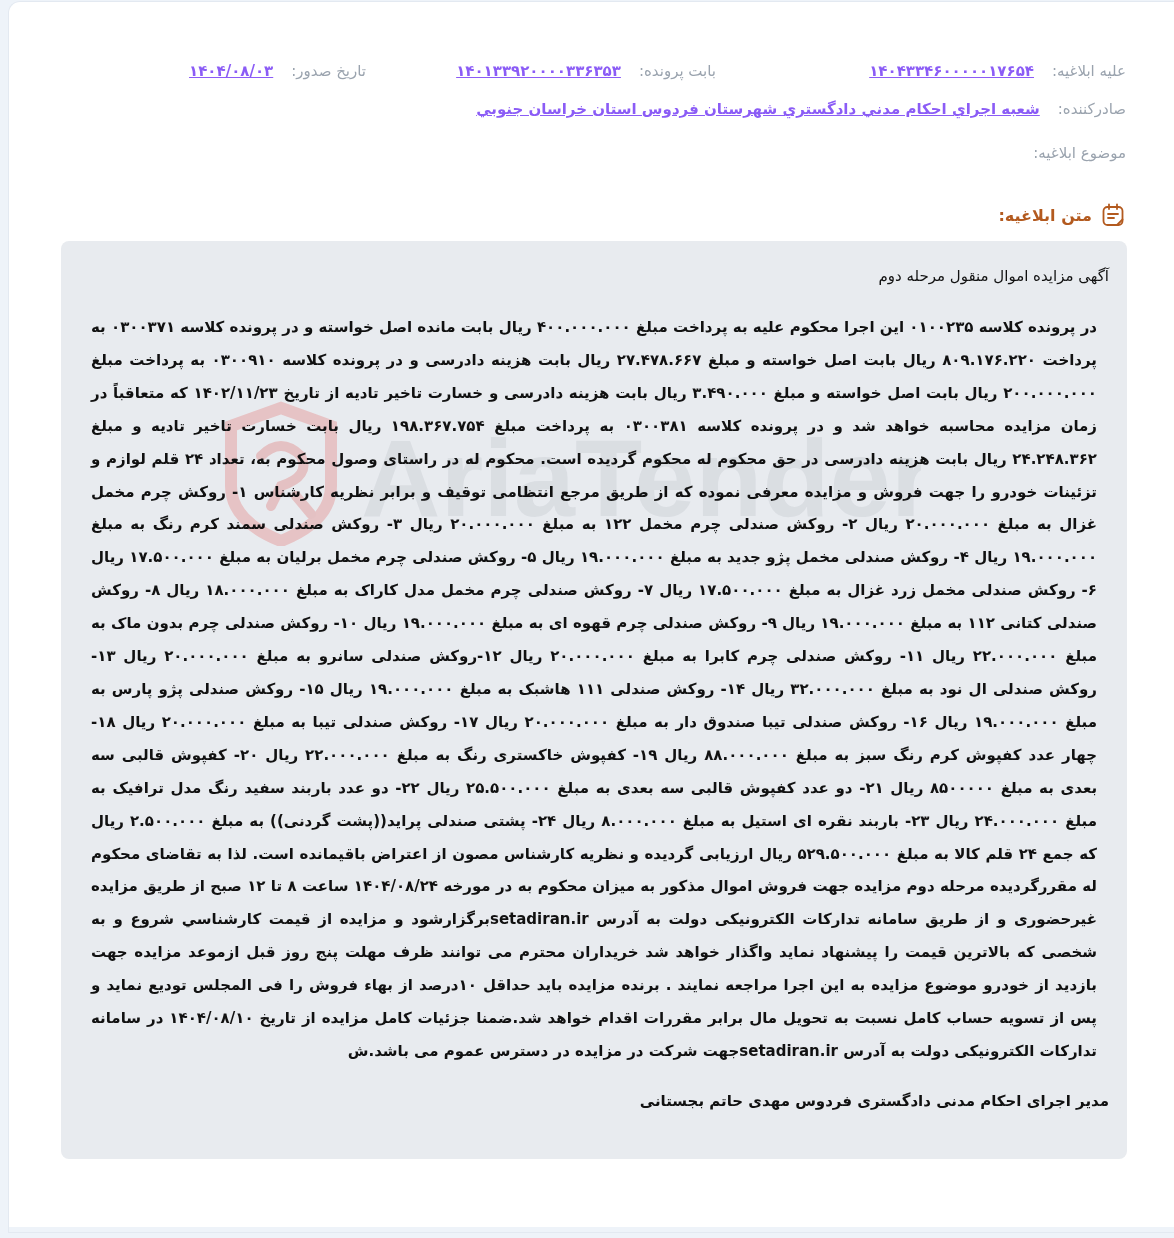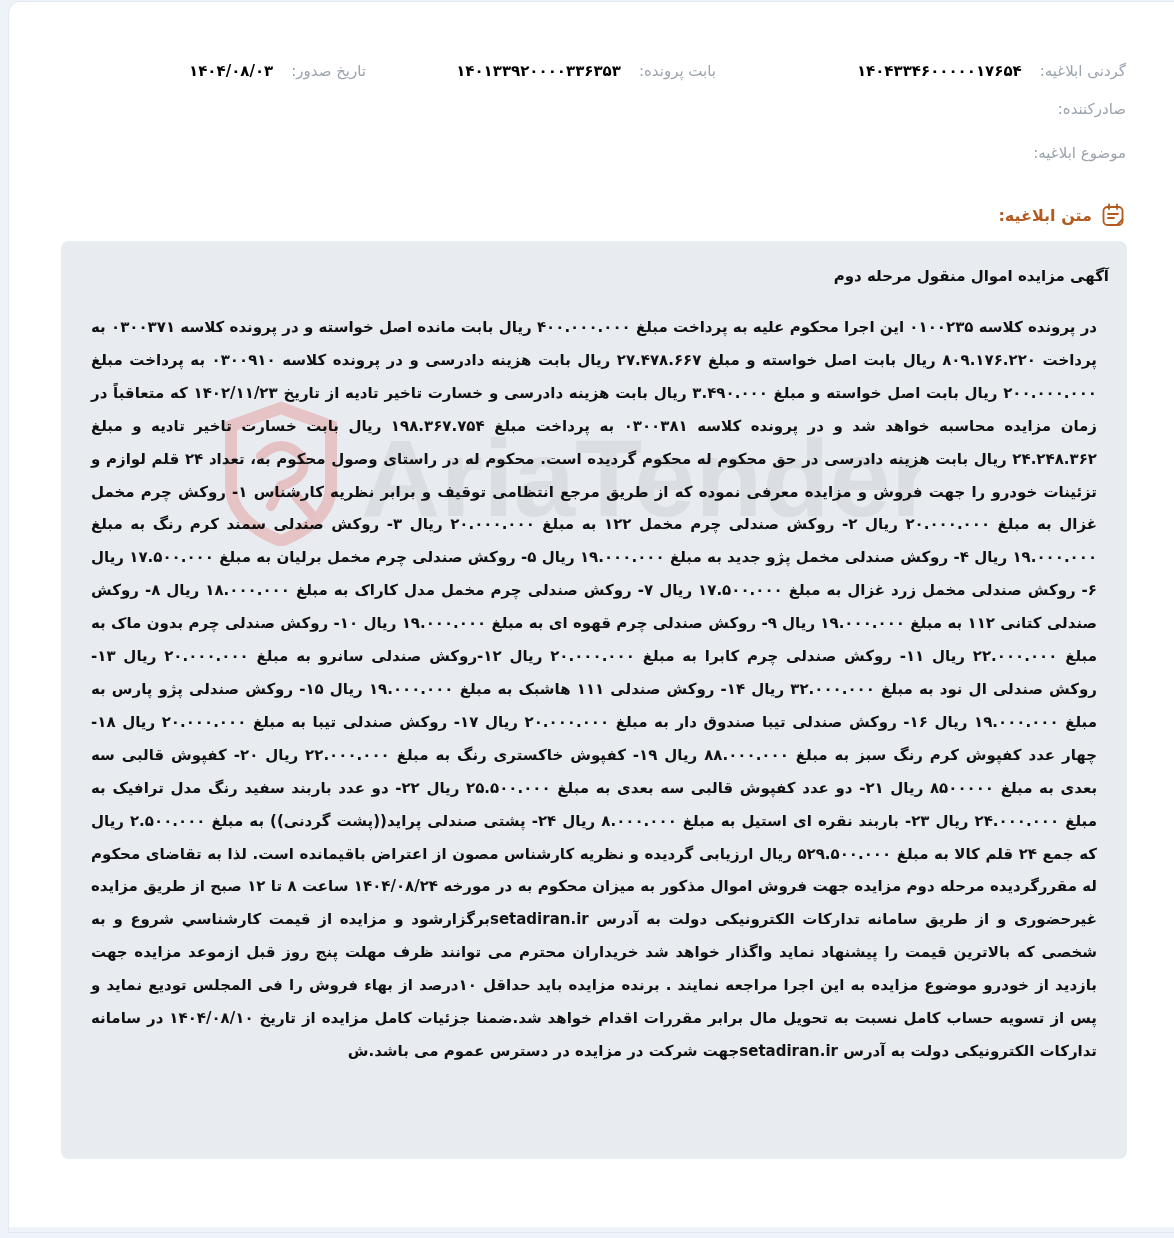--- a/index.html
+++ b/index.html
@@ -44,22 +44,23 @@
       align-items: center;
       gap: 6px;
     }
     .meta-item.notice { width: 410px; }
     .meta-item.file { width: 350px; }
     .meta-label {
       color: #9aa3ae;
       margin-left: 12px;
     }
     .meta-value {
-      color: #000000;
-      font-weight: bold;
+      color: #8b5cf6;
+      font-weight: bold;
+      text-decoration: underline;
     }
     .meta-line {
       position: absolute;
       right: 48px;
       font-size: 15px;
       white-space: nowrap;
       display: flex;
       gap: 6px;
       align-items: center;
     }
@@ -93,21 +94,21 @@
       position: absolute;
       left: 140px;
       top: 155px;
       width: 720px;
       height: 150px;
       pointer-events: none;
       opacity: 0.55;
     }
     .notice-heading {
       position: relative;
-      font-weight: bold;
+      font-weight: normal;
       font-size: 15px;
       color: #111;
       margin: 0 0 20px 0;
       line-height: 30px;
     }
     .notice-text {
       position: relative;
       font-weight: bold;
       font-size: 15px;
       color: #111;
@@ -133,35 +134,36 @@
       background: #eef3f9;
     }
   </style>
 </head>
 <body>
 
 <div class="card">
 
   <div class="meta-row">
     <div class="meta-item notice">
-      <span class="meta-label">گردنی ابلاغيه:</span>
+      <span class="meta-label">علیه ابلاغيه:</span>
       <span class="meta-value">۱۴۰۴۳۳۴۶۰۰۰۰۰۱۷۶۵۴</span>
     </div>
     <div class="meta-item file">
       <span class="meta-label">بابت پرونده:</span>
       <span class="meta-value">۱۴۰۱۳۳۹۲۰۰۰۰۳۳۶۳۵۳</span>
     </div>
     <div class="meta-item date">
       <span class="meta-label">تاريخ صدور:</span>
       <span class="meta-value">۱۴۰۴/۰۸/۰۳</span>
     </div>
   </div>
 
   <div class="meta-line issuer">
     <span class="meta-label">صادرکننده:</span>
+    <span class="meta-value">شعبه اجراي احكام مدني دادگستري شهرستان فردوس استان خراسان جنوبي</span>
   </div>
 
   <div class="meta-line subject">
     <span class="meta-label">موضوع ابلاغيه:</span>
   </div>
 
   <div class="section-title">
     <span>
       <svg width="26" height="26" viewBox="0 0 26 26" fill="none" stroke="#b35a1f" stroke-width="1.8" stroke-linecap="round" stroke-linejoin="round">
         <rect x="3.5" y="5" width="19" height="18" rx="4"></rect>
@@ -182,16 +184,17 @@
       </g>
       <g fill="none" stroke="#e2a0a0" stroke-width="10" stroke-linecap="round">
         <path d="M60 60 Q80 40 100 60 Q110 80 80 90 L70 110"></path>
         <path d="M95 100 L110 118"></path>
       </g>
       <text x="160" y="120" font-family="Liberation Sans, sans-serif" font-size="110" font-weight="bold" fill="#c9cdd3" opacity="0.8" direction="ltr">AriaTender.net</text>
     </svg>
 
     <p class="notice-heading">آگهی مزایده اموال منقول مرحله دوم</p>
     <p class="notice-text">در پرونده کلاسه ۰۱۰۰۲۳۵ این اجرا محکوم علیه به پرداخت مبلغ ۴۰۰.۰۰۰.۰۰۰ ریال بابت مانده اصل خواسته و در پرونده کلاسه ۰۳۰۰۳۷۱ به پرداخت ۸۰۹.۱۷۶.۲۲۰ ریال بابت اصل خواسته و مبلغ ۲۷.۴۷۸.۶۶۷ ریال بابت هزینه دادرسی و در پرونده کلاسه ۰۳۰۰۹۱۰ به پرداخت مبلغ ۲۰۰.۰۰۰.۰۰۰ ریال بابت اصل خواسته و مبلغ ۳.۴۹۰.۰۰۰ ریال بابت هزینه دادرسی و خسارت تاخیر تادیه از تاریخ ۱۴۰۲/۱۱/۲۳ که متعاقباً در زمان مزایده محاسبه خواهد شد و در پرونده کلاسه ۰۳۰۰۳۸۱  به پرداخت مبلغ ۱۹۸.۳۶۷.۷۵۴ ریال بابت خسارت تاخیر تادیه و مبلغ ۲۴.۲۴۸.۳۶۲ ریال بابت هزینه دادرسی در حق محکوم له محکوم گردیده است. محکوم له در راستای وصول محکوم به، تعداد ۲۴ قلم لوازم و تزئینات خودرو را جهت فروش و مزایده معرفی نموده که از طریق مرجع انتظامی توقیف و برابر نظریه کارشناس ۱- روکش چرم مخمل غزال به مبلغ ۲۰.۰۰۰.۰۰۰ ریال ۲- روکش صندلی چرم مخمل  ۱۲۲ به مبلغ ۲۰.۰۰۰.۰۰۰ ریال ۳- روکش صندلی سمند کرم رنگ به مبلغ ۱۹.۰۰۰.۰۰۰ ریال ۴- روکش صندلی مخمل پژو جدید به مبلغ ۱۹.۰۰۰.۰۰۰ ریال ۵- روکش صندلی چرم مخمل برلیان به مبلغ ۱۷.۵۰۰.۰۰۰ ریال ۶- روکش صندلی مخمل زرد غزال به مبلغ ۱۷.۵۰۰.۰۰۰ ریال ۷- روکش صندلی چرم مخمل مدل کاراک به مبلغ ۱۸.۰۰۰.۰۰۰ ریال ۸- روکش صندلی کتانی ۱۱۲ به مبلغ ۱۹.۰۰۰.۰۰۰ ریال ۹- روکش صندلی چرم قهوه ای به مبلغ ۱۹.۰۰۰.۰۰۰ ریال ۱۰- روکش صندلی چرم بدون ماک به مبلغ ۲۲.۰۰۰.۰۰۰ ریال ۱۱- روکش صندلی چرم کابرا به مبلغ ۲۰.۰۰۰.۰۰۰ ریال ۱۲-روکش صندلی سانرو به مبلغ ۲۰.۰۰۰.۰۰۰ ریال ۱۳- روکش صندلی ال نود به مبلغ ۳۲.۰۰۰.۰۰۰ ریال ۱۴-  روکش صندلی ۱۱۱ هاشبک به مبلغ ۱۹.۰۰۰.۰۰۰ ریال ۱۵- روکش صندلی پژو پارس به مبلغ ۱۹.۰۰۰.۰۰۰ ریال ۱۶-  روکش صندلی تیبا صندوق دار به مبلغ ۲۰.۰۰۰.۰۰۰ ریال ۱۷-  روکش صندلی تیبا به مبلغ ۲۰.۰۰۰.۰۰۰ ریال ۱۸- چهار عدد کفپوش کرم رنگ سبز به مبلغ ۸۸.۰۰۰.۰۰۰ ریال ۱۹-  کفپوش خاکستری رنگ به مبلغ ۲۲.۰۰۰.۰۰۰ ریال ۲۰- کفپوش قالبی سه بعدی به مبلغ ۸۵۰۰۰۰۰ ریال ۲۱- دو عدد کفپوش قالبی سه بعدی به مبلغ ۲۵.۵۰۰.۰۰۰ ریال ۲۲- دو عدد باربند سفید رنگ مدل ترافیک به مبلغ ۲۴.۰۰۰.۰۰۰ ریال ۲۳- باربند نقره ای استیل به مبلغ ۸.۰۰۰.۰۰۰ ریال ۲۴- پشتی صندلی پراید((پشت گردنی)) به مبلغ ۲.۵۰۰.۰۰۰ ریال که جمع ۲۴ قلم کالا به مبلغ ۵۲۹.۵۰۰.۰۰۰ ریال ارزیابی گردیده و نظریه کارشناس مصون از اعتراض باقیمانده است. لذا به تقاضای محکوم له مقررگردیده مرحله دوم مزایده جهت فروش اموال مذکور به میزان محکوم به در مورخه ۱۴۰۴/۰۸/۲۴ ساعت ۸ تا ۱۲ صبح از طریق مزایده غیرحضوری و از طریق سامانه تدارکات الکترونیکی دولت به آدرس  setadiran.irبرگزارشود و مزایده از قیمت کارشناسي شروع و به شخصی که بالاترین قیمت را پیشنهاد نماید واگذار خواهد شد خریداران محترم می توانند ظرف مهلت پنج روز قبل ازموعد مزایده جهت بازدید از خودرو موضوع مزایده به این اجرا مراجعه نمایند . برنده مزایده باید حداقل ۱۰درصد از بهاء فروش را فی المجلس تودیع نماید و پس از تسویه حساب کامل نسبت به تحویل مال برابر مقررات اقدام خواهد شد.ضمنا جزئیات کامل مزایده از تاریخ ۱۴۰۴/۰۸/۱۰ در سامانه تدارکات الکترونیکی دولت به آدرس  setadiran.irجهت شرکت در مزایده در دسترس عموم می باشد.ش</p>
+    <p class="signature">مدیر اجرای احکام مدنی دادگستری فردوس مهدی حاتم بجستانی</p>
   </div>
 
   <div class="bottom-strip"></div>
 </div>
 
 </body></html>

